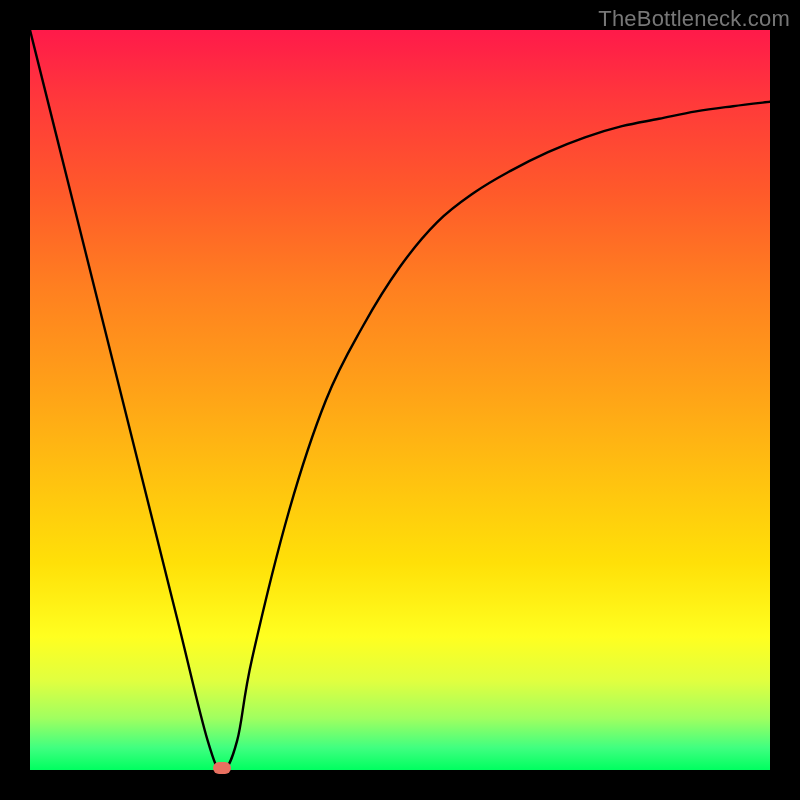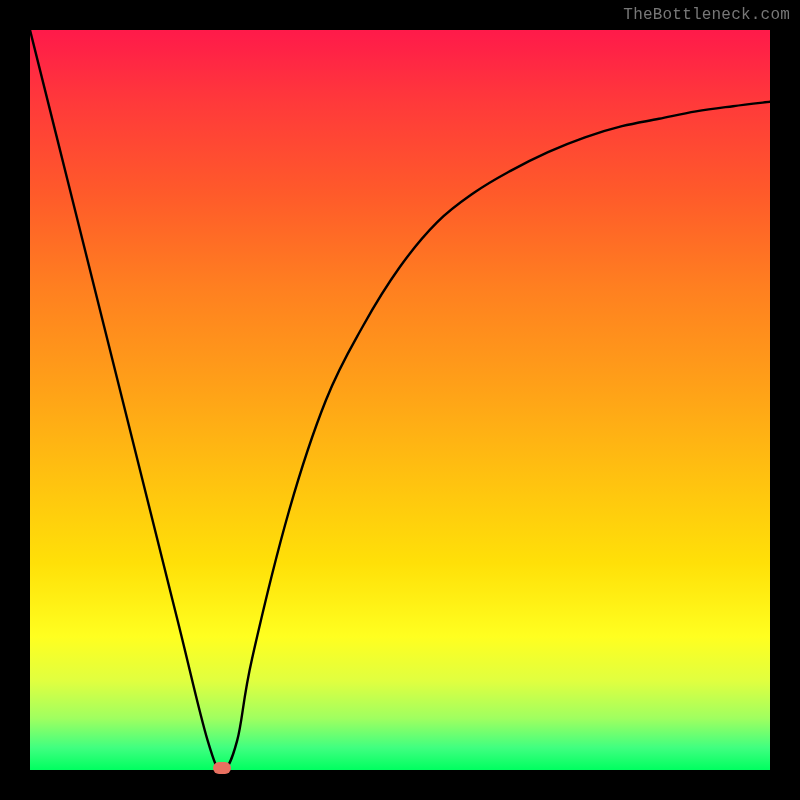--- a/index.html
+++ b/index.html
@@ -28,22 +28,22 @@
       #e0ff40 88%,
       #a0ff60 93%,
       #40ff80 97%,
       #00ff60 100%
     );
   }
   .watermark {
     position: absolute;
     top: 6px;
     right: 10px;
-    font-family: Liberation Mono, monospace;
-    font-size: 16px;
+    font-family: Liberation Sans, sans-serif;
+    font-size: 22px;
     font-weight: 500;
     color: #777;
     letter-spacing: 0.2px;
   }
   .curve {
     position: absolute;
     left: 0;
     top: 0;
     width: 740px;
     height: 740px;

